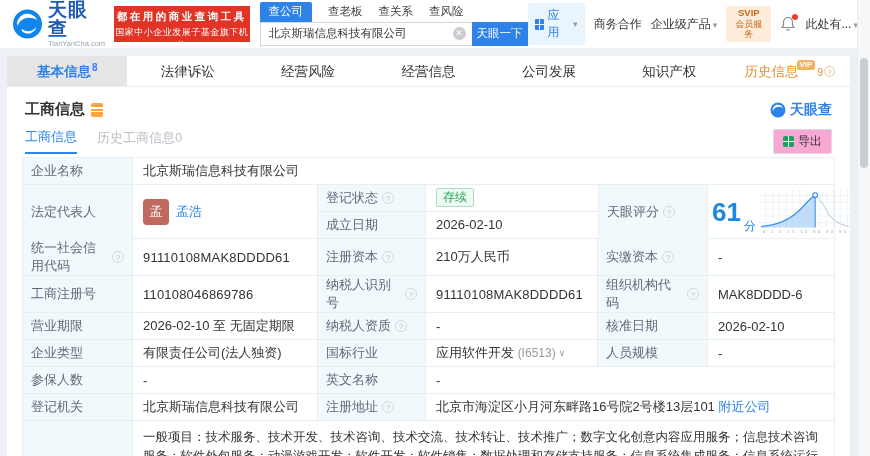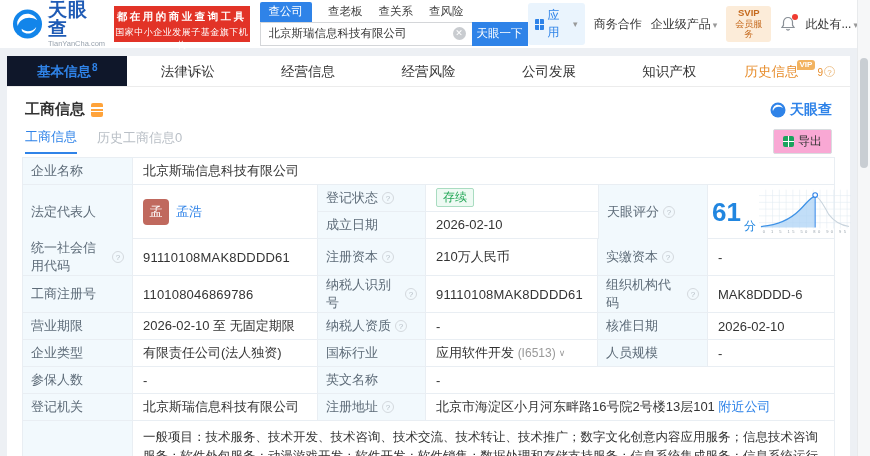--- a/index.html
+++ b/index.html
@@ -51,21 +51,21 @@
   
   .card { position:absolute; top:56px; left:7px; width:843px; height:400px; background:#fff; }
   .scrollbar { position:absolute; top:0; right:0; width:13px; height:456px; background:#f6f7f8;
     border-left:1px solid #e8eaec; z-index:5; }
   .scroll-thumb { position:absolute; top:58px; left:2px; width:8px; height:110px; background:#c9ced3;
     border-radius:4px; }
 
   .tabbar { display:flex; height:31px; border-bottom:1px solid #ececec; }
   .tab { flex:1; text-align:center; line-height:31px; font-size:13.5px; color:#333; cursor:pointer;
     position:relative; white-space:nowrap; }
-  .tab.active { background:#0f172a; color:#2f83e8; font-weight:bold; }
+  .tab.active { background:#e5e5e5; color:#2f83e8; font-weight:bold; }
   .tab-badge { font-size:10px; position:relative; top:-5px; margin-left:1px; }
   .tab.vip-tab { color:#e78c2a; }
   .vip-tag { display:inline-block; background:#f2b360; color:#fff; font-size:8px; font-weight:bold;
     line-height:10px; padding:0 3px; border-radius:3px 3px 3px 0; position:relative; top:-9px; left:-2px; }
   .tab-q { display:inline-block; width:11px; height:11px; line-height:11px; border:1px solid #f0c999;
     border-radius:50%; font-size:8px; color:#e9ad66; position:relative; top:-1px; margin-left:1px; }
 
   .section-head { display:flex; align-items:center; padding:13px 18px 4px; }
   .section-title { font-size:15px; font-weight:bold; color:#333; }
   .section-ico { width:12px; height:14px; margin-left:6px; border-radius:2px; background-color:#ffa33a;
@@ -182,22 +182,22 @@
   </div>
 </div>
 
 <div class="card">
 
   <div class="tabbar">
     <div class="tab active">
       <span>基本信息</span><span class="tab-badge">8</span>
     </div>
     <div class="tab"><span>法律诉讼</span></div>
+    <div class="tab"><span>经营风险</span></div>
     <div class="tab"><span>经营信息</span></div>
-    <div class="tab"><span>经营风险</span></div>
     <div class="tab"><span>公司发展</span></div>
     <div class="tab"><span>知识产权</span></div>
     <div class="tab vip-tab">
       <span>历史信息</span><span class="vip-tag">VIP</span><span style="font-size:10px;">9</span><span class="tab-q">?</span>
     </div>
   </div>
 
   <div class="section-head">
     <span class="section-title">工商信息</span>
     <span class="section-ico"></span>

